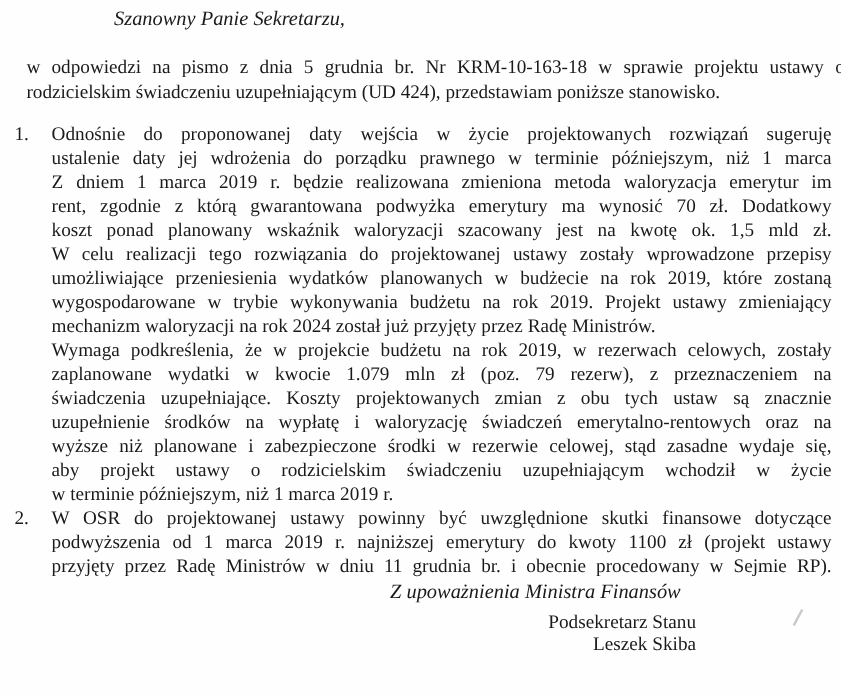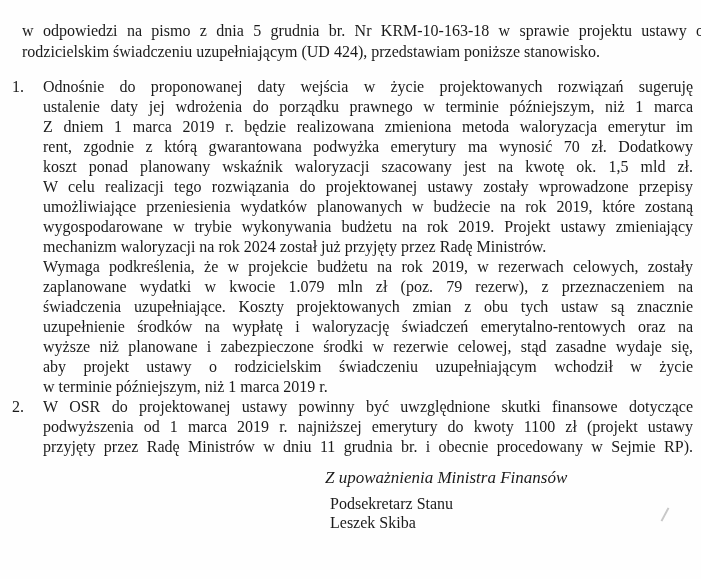--- a/index.html
+++ b/index.html
@@ -41,47 +41,48 @@
   .item .num {
     margin-left: 12px;
     width: 31px;
     line-height: 20px;
     flex: 0 0 31px;
   }
   .item .body {
     width: 650px;
     flex: 0 0 650px;
   }
-  .closing { margin-top: 11px; }
+  .closing { }
   .auth {
     margin-left: 325px;
     font-style: italic;
     font-size: 17px;
     line-height: 20px;
   }
   .sign {
     margin: 6px 0 0 330px;
     width: 250px;
-    text-align: left;
+    text-align: right;
     line-height: 19px;
     font-size: 16px;
   }
   .artifact {
     position: absolute;
     left: 664px; top: 507px;
     width: 2px; height: 15px;
     background: #c8c8c8;
     transform: rotate(28deg);
   }
 </style>
 </head>
 <body>
 
 <div class="page">
 
+  <div class="salutation">Szanowny Panie Sekretarzu,</div>
 
   <div class="intro">
       <div class="line just">w odpowiedzi na pismo z dnia 5 grudnia br. Nr KRM-10-163-18 w sprawie projektu ustawy o</div>
       <div class="line">rodzicielskim świadczeniu uzupełniającym (UD 424), przedstawiam poniższe stanowisko.</div>
     </div>
 
   <div class="list">
 
     <div class="item">
       <div class="num">1.</div>

